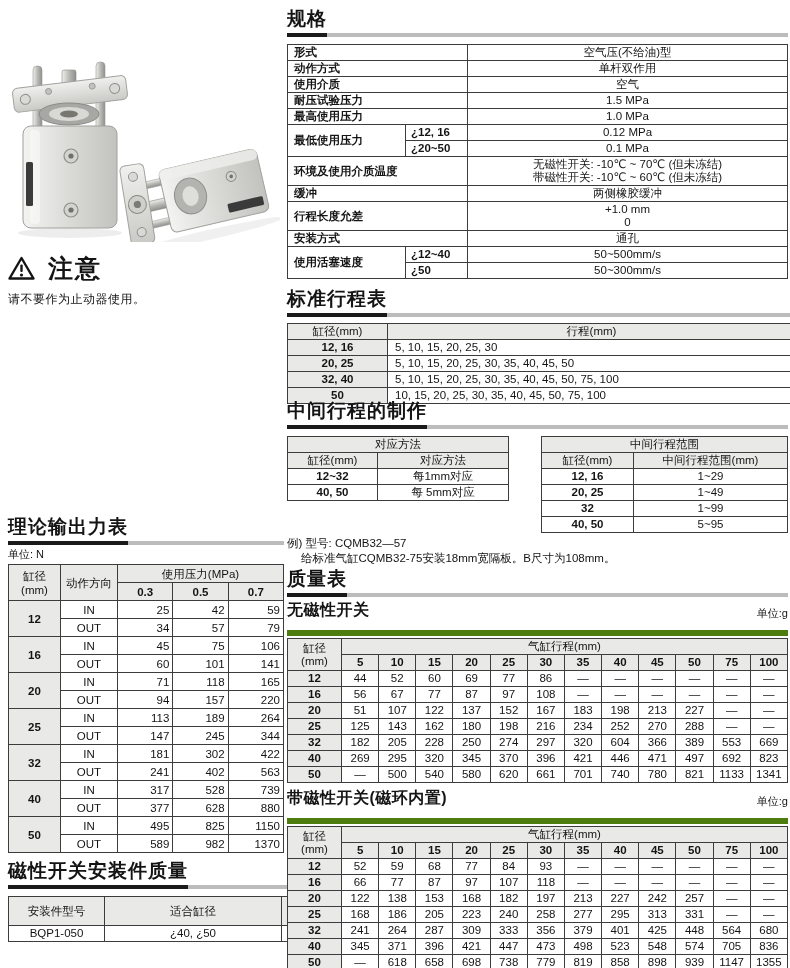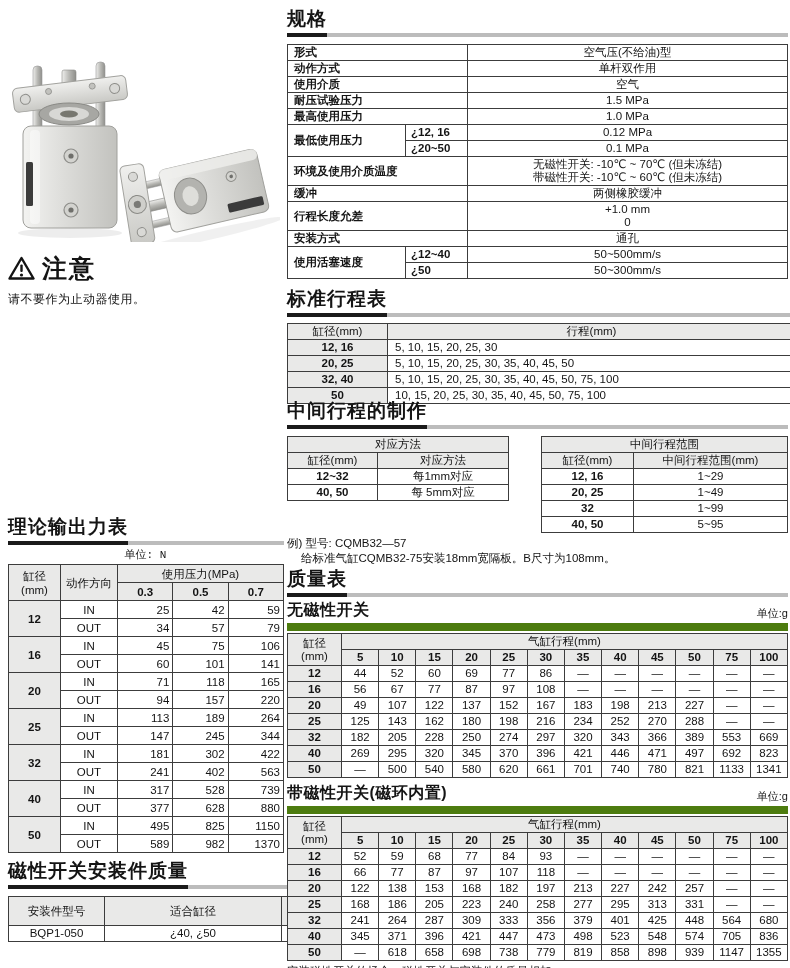--- a/index.html
+++ b/index.html
@@ -6,45 +6,45 @@
   .page{position:relative;width:790px;height:968px;background:#fff;overflow:hidden;
         font-family:"Liberation Sans","DejaVu Sans",sans-serif;color:#141414;}
   .abs{position:absolute;}
 
   
   .sec-head{display:flex;align-items:flex-end;}
   .sec-title{font-size:19px;font-weight:bold;letter-spacing:1px;border-bottom:4px solid #1a1a1a;padding-bottom:1px;white-space:nowrap;}
   .sec-rule{flex:1;height:4px;background:#bcbcbc;}
 
   
-  .sub-head{display:flex;justify-content:space-between;align-items:flex-end;border-bottom:8px solid #4d7c0f;padding-bottom:2px;}
+  .sub-head{display:flex;justify-content:space-between;align-items:flex-end;border-bottom:6px solid #4d7c0f;padding-bottom:9px;}
   .sub-title{font-size:16px;font-weight:bold;letter-spacing:0.5px;}
   .unit{font-size:11px;}
-  .unit-row{text-align:center;font-size:11px;margin:2px 1px 2px 0;font-family:Liberation Mono, monospace;}
+  .unit-row{text-align:left;font-size:11px;margin:2px 1px 2px 0;}
 
   table{border-collapse:collapse;width:100%;table-layout:fixed;}
   td{border:1px solid #3c3c3c;font-size:11.5px;line-height:13px;padding:1px 3px;text-align:center;
      overflow:hidden;white-space:nowrap;}
   .hd{background:#e9e9e8;}
   .bold{font-weight:bold;}
   .left{text-align:left;padding-left:7px;white-space:normal;}
 
   
   #spec-table td.lab{text-align:left;padding-left:6px;font-weight:bold;white-space:normal;}
   #spec-table td.sub{text-align:left;padding-left:5px;font-weight:bold;}
 
   
   .force-num{text-align:right;padding-right:14px;}
   #force-table td{line-height:14px;padding:1.5px 3px;}
 
   .notes{font-size:11.5px;line-height:15px;margin-top:3px;}
   .notes .indent{padding-left:14px;}
 
   
-  .caution-title{display:flex;align-items:center;gap:7px;font-size:25px;font-weight:bold;letter-spacing:2px;}
+  .caution-title{display:flex;align-items:center;gap:13px;font-size:25px;font-weight:bold;letter-spacing:2px;}
   .caution-text{font-size:12px;margin-top:6px;letter-spacing:0.5px;}
 
   .midwrap{display:flex;gap:32px;}
   .midwrap .mleft{width:222px;flex:none;}
   .midwrap .mright{flex:1;}
 </style>
 </head>
 <body>
 
 <div class="page">
@@ -539,21 +539,21 @@
             <td>108</td>
             <td>—</td>
             <td>—</td>
             <td>—</td>
             <td>—</td>
             <td>—</td>
             <td>—</td>
           </tr>
           <tr>
             <td class="hd bold">20</td>
-            <td>49</td>
+            <td>51</td>
             <td>107</td>
             <td>122</td>
             <td>137</td>
             <td>152</td>
             <td>167</td>
             <td>183</td>
             <td>198</td>
             <td>213</td>
             <td>227</td>
             <td>—</td>
@@ -576,21 +576,21 @@
           </tr>
           <tr>
             <td class="hd bold">32</td>
             <td>182</td>
             <td>205</td>
             <td>228</td>
             <td>250</td>
             <td>274</td>
             <td>297</td>
             <td>320</td>
-            <td>343</td>
+            <td>604</td>
             <td>366</td>
             <td>389</td>
             <td>553</td>
             <td>669</td>
           </tr>
           <tr>
             <td class="hd bold">40</td>
             <td>269</td>
             <td>295</td>
             <td>320</td>

